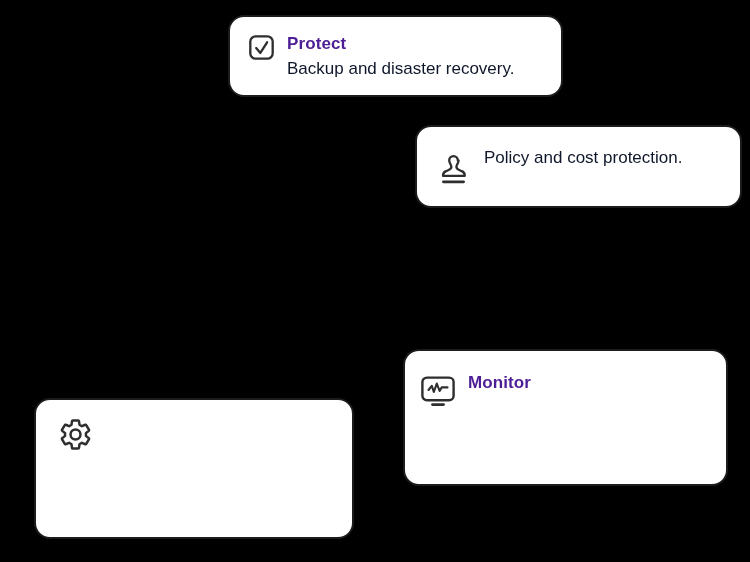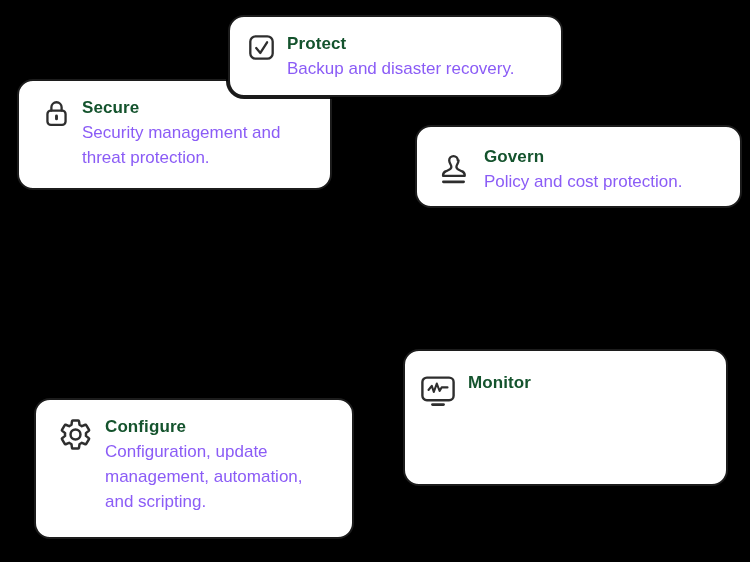--- a/index.html
+++ b/index.html
@@ -32,28 +32,28 @@
     margin-top: 2px;
     line-height: 0;
   }
   .card .text {
     min-width: 0;
   }
   .card-title {
     font-size: 17px;
     font-weight: 700;
     line-height: 24px;
-    color: #14532d;
+    color: #4c1d95;
     letter-spacing: 0.1px;
   }
   .card-desc {
     font-size: 17px;
     font-weight: 400;
     line-height: 25px;
-    color: #8b5cf6;
+    color: #0f172a;
     white-space: pre-line;
   }
   svg.glyph {
     fill: none;
     stroke: #2e2e2e;
     stroke-linecap: round;
     stroke-linejoin: round;
   }
   
   .pos-protect   { left: 228px; top: 15px;  width: 335px; height: 82px;  z-index: 2; }
@@ -75,44 +75,29 @@
         <rect x="2.4" y="2.4" width="23.2" height="23.2" rx="5.5"></rect>
         <path d="M8.5 14.6 L12.8 19.6 L19.8 8.6"></path>
       </svg>
     </span>
     <div class="text">
       <div class="card-title">Protect</div>
       <div class="card-desc">Backup and disaster recovery.</div>
     </div>
   </div>
 
-  <div class="card pos-secure">
-    <span class="icon">
-      <svg class="glyph" width="27" height="31" viewBox="0 0 28 32" stroke-width="2.4">
-        <path d="M8.7 13 V9.6 a5.3 5.3 0 0 1 10.6 0 V13"></path>
-        <rect x="4.6" y="13" width="18.8" height="14.8" rx="3.6"></rect>
-        <path d="M14 18.6 V21.6" stroke-width="3"></path>
-      </svg>
-    </span>
-    <div class="text">
-      <div class="card-title">Secure</div>
-      <div class="card-desc">Security management and
-threat protection.</div>
-    </div>
-  </div>
 
   <div class="card pos-govern">
     <span class="icon">
       <svg class="glyph" width="37" height="37" viewBox="0 0 38 38" stroke-width="2.4">
         <path d="M23.4 9.6 a4.4 4.4 0 1 0 -8.8 0 c0 3.1 2.2 4.2 2.2 6.8 0 2.4 -2.8 3 -5.5 4.3 -2 0.9 -2.9 2.1 -3 3.8 l0 1 h22.2 l0 -1 c-0.1 -1.7 -1 -2.9 -3 -3.8 -2.7 -1.3 -5.5 -1.9 -5.5 -4.3 0 -2.6 2.2 -3.7 2.2 -6.8 z"></path>
         <path d="M8.6 31.6 H29.4" stroke-width="2.8"></path>
       </svg>
     </span>
     <div class="text">
-      <div class="card-title">Govern</div>
       <div class="card-desc">Policy and cost protection.</div>
     </div>
   </div>
 
   <div class="card pos-monitor">
     <span class="icon">
       <svg class="glyph" width="36" height="32" viewBox="0 0 36 32" stroke-width="2.4">
         <rect x="2.4" y="2.6" width="31.2" height="22.6" rx="4.5"></rect>
         <path d="M8.5 15 L11.8 10.8 L13.8 17 L16.8 8.6 L19.6 16 L21.6 12.4 L27.5 12.4" stroke-width="2.1"></path>
         <path d="M12.5 29.6 H23.5" stroke-width="2.8"></path>
@@ -123,21 +108,15 @@
     </div>
   </div>
 
   <div class="card pos-configure">
     <span class="icon">
       <svg class="glyph" width="35" height="35" viewBox="0 0 24 24" stroke-width="1.7">
         <path d="M19.14 12.94c.04-.3.06-.61.06-.94 0-.32-.02-.64-.07-.94l2.03-1.58c.18-.14.23-.41.12-.61l-1.92-3.32c-.12-.22-.37-.29-.59-.22l-2.39.96c-.5-.38-1.03-.7-1.62-.94l-.36-2.54c-.04-.24-.24-.41-.48-.41h-3.84c-.24 0-.43.17-.47.41l-.36 2.54c-.59.24-1.13.57-1.62.94l-2.39-.96c-.22-.08-.47 0-.59.22L2.74 8.87c-.12.21-.08.47.12.61l2.03 1.58c-.05.3-.09.63-.09.94s.02.64.07.94l-2.03 1.58c-.18.14-.23.41-.12.61l1.92 3.32c.12.22.37.29.59.22l2.39-.96c.5.38 1.03.7 1.62.94l.36 2.54c.05.24.24.41.48.41h3.84c.24 0 .44-.17.47-.41l.36-2.54c.59-.24 1.13-.56 1.62-.94l2.39.96c.22.08.47 0 .59-.22l1.92-3.32c.12-.22.07-.47-.12-.61l-2.01-1.58z"></path>
         <circle cx="12" cy="12" r="3.4"></circle>
       </svg>
     </span>
-    <div class="text">
-      <div class="card-title">Configure</div>
-      <div class="card-desc">Configuration, update
-management, automation,
-and scripting.</div>
-    </div>
   </div>
 
 </div>
 
 </body></html>

